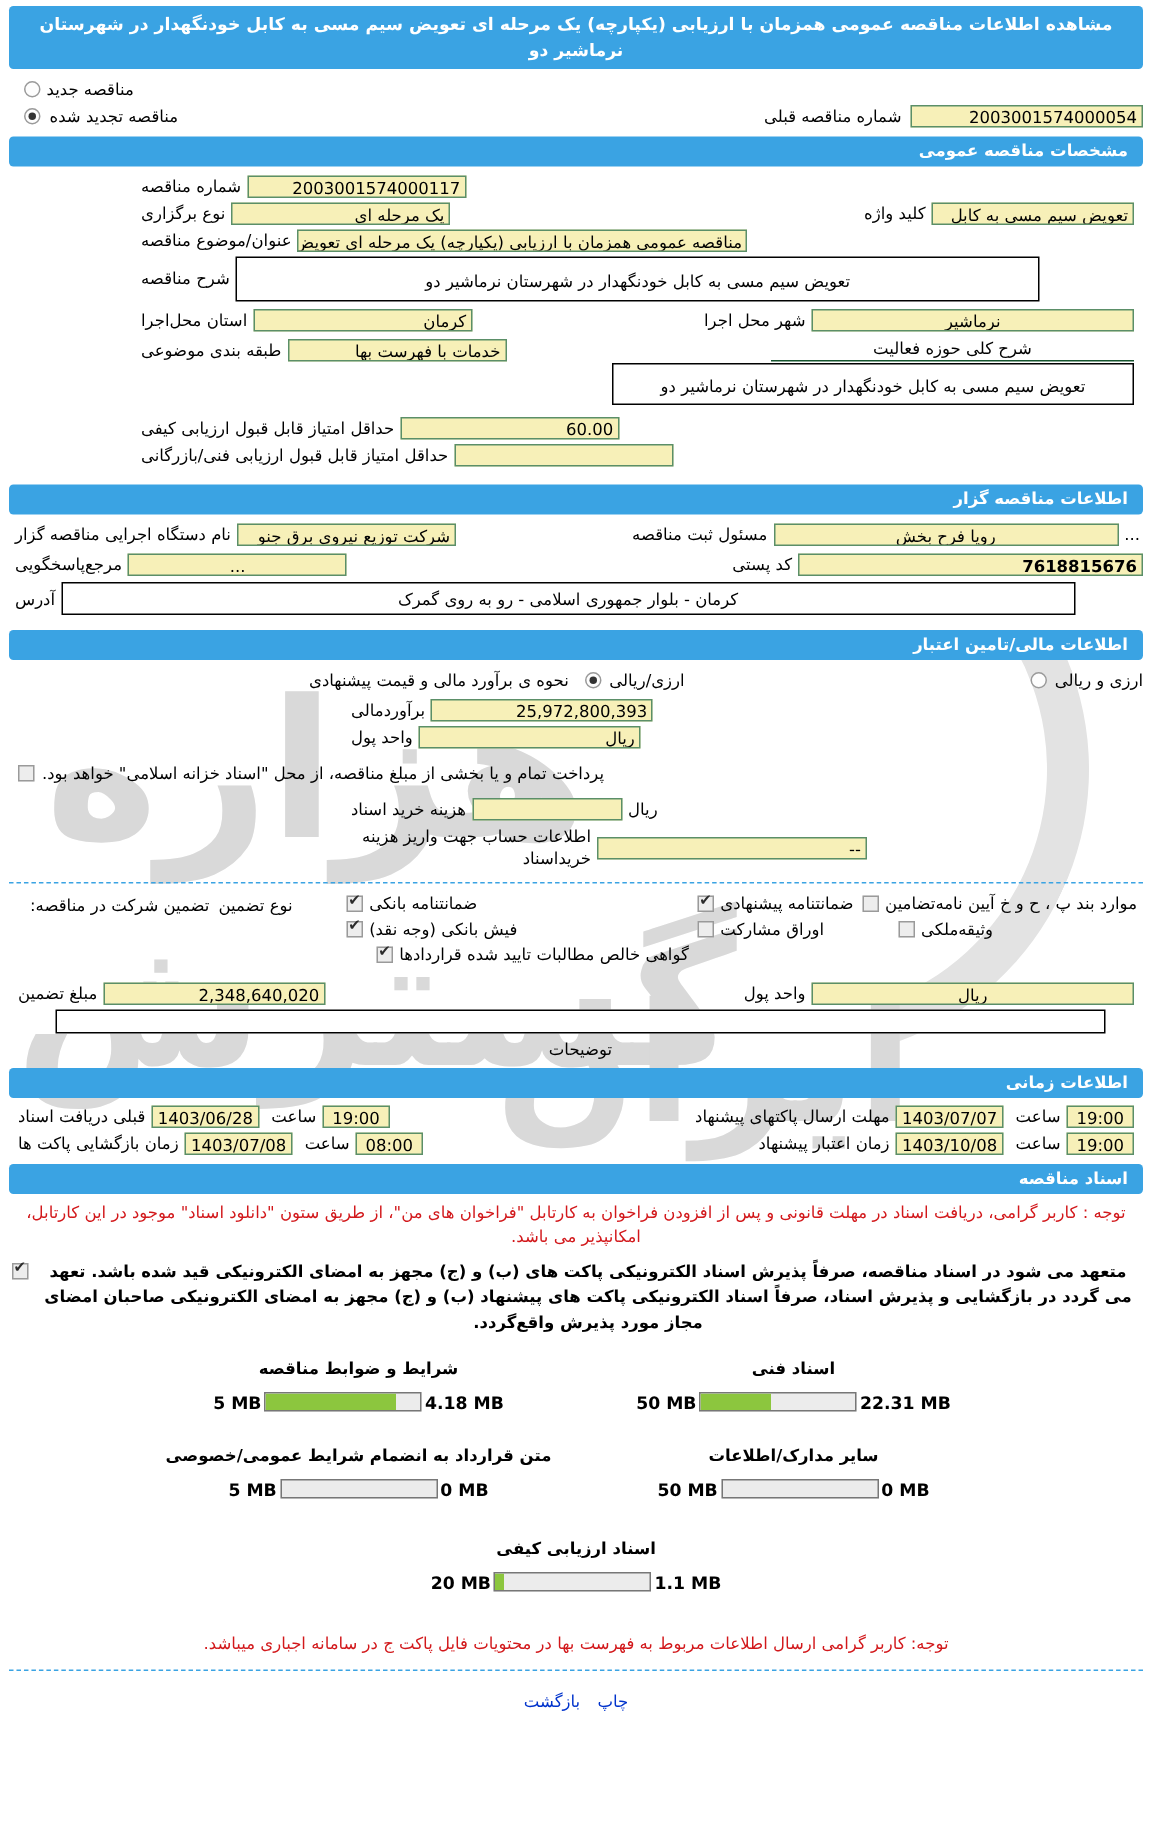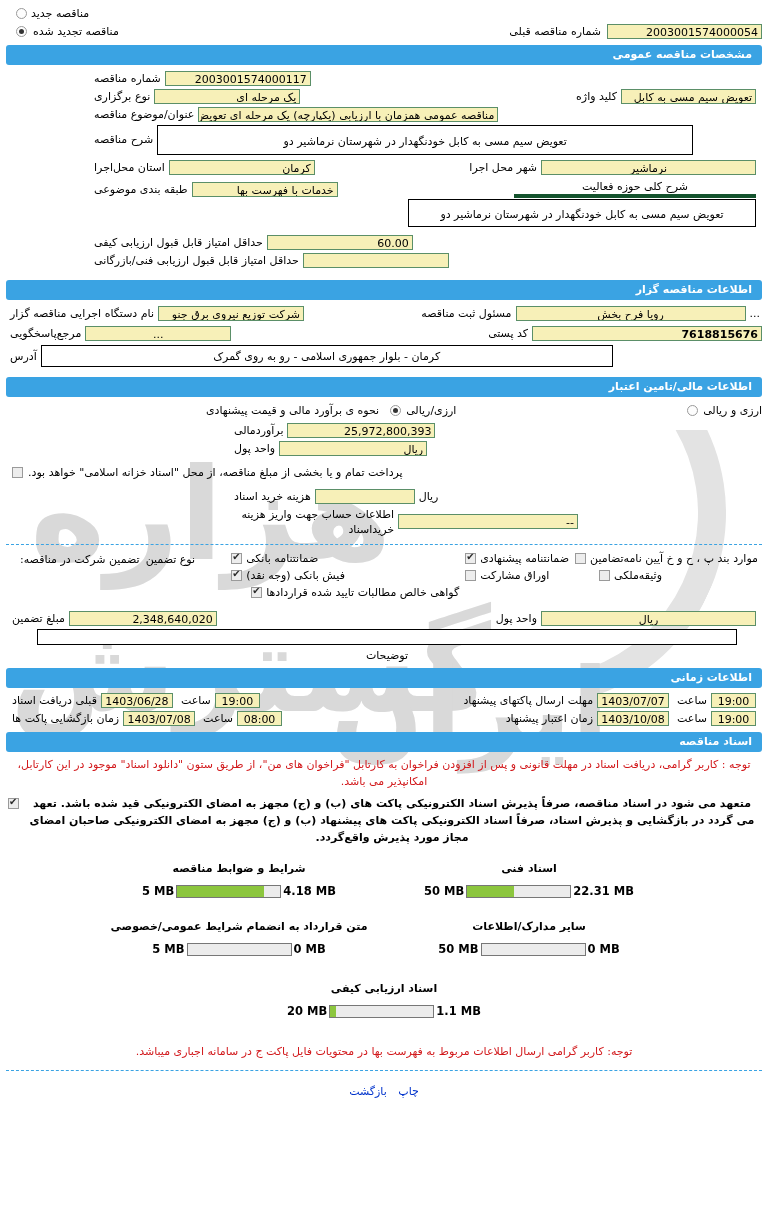--- a/index.html
+++ b/index.html
@@ -238,20 +238,21 @@
 
 <div class="watermark">
   <div class="wm-swoosh"></div>
   <div class="wm-text wm-1">هزاره</div>
   <div class="wm-text wm-2">گسترش</div>
   <div class="wm-text wm-3">ایران</div>
 </div>
 
 <div class="page">
 
+  <div class="title-bar">مشاهده اطلاعات مناقصه عمومی همزمان با ارزیابی (یکپارچه) یک مرحله ای تعویض سیم مسی به کابل خودنگهدار در شهرستان نرماشیر دو</div>
 
   <div class="row right" style="margin-top:7px; padding-left:10px;">
     <span>مناقصه جدید</span>
     <span class="radio"></span>
   </div>
 
   <div class="row right" style="margin-top:4px; padding-left:10px; gap:6px;">
     <span class="fld numr" style="width:155px;">2003001574000054</span>
     <span class="lbl">شماره مناقصه قبلی</span>
     <span style="flex:1"></span>
@@ -286,21 +287,21 @@
 
   <div class="row" style="padding-left:88px; margin-top:5px;">
     <span class="fld" style="width:215px; margin-right:6px; text-align:center;">نرماشیر</span>
     <span class="lbl">شهر محل اجرا</span>
     <span style="flex:1"></span>
     <span class="fld" style="width:146px;">کرمان</span>
     <span class="lbl">استان محل‌اجرا</span>
   </div>
 
   <div class="row" style="padding-left:88px; margin-top:5px;">
-    <span class="lbl" style="width:242px; text-align:center; display:inline-block; border-bottom:4px solid #14532d; padding-bottom:1px; margin-right:6px;">شرح کلی حوزه فعالیت</span>
+    <span class="lbl" style="width:242px; text-align:center; display:inline-block; border-bottom:1px solid #14532d; padding-bottom:1px; margin-right:6px;">شرح کلی حوزه فعالیت</span>
     <span style="flex:1"></span>
     <span class="fld" style="width:146px;">خدمات با فهرست بها</span>
     <span class="lbl">طبقه بندی موضوعی</span>
   </div>
 
   <div class="row" style="padding-left:88px; margin-top:1px;">
     <span class="fld-white" style="width:348px; height:28px; line-height:28px; margin-right:6px;">تعویض سیم مسی به کابل خودنگهدار در شهرستان نرماشیر دو</span>
     <span style="flex:1"></span>
   </div>
 
@@ -327,21 +328,21 @@
 
   <div class="row" style="padding-left:4px; margin-top:5px;">
     <span class="fld numr" style="width:230px;font-weight:bold;">7618815676</span>
     <span class="lbl">کد پستی</span>
     <span style="flex:1"></span>
     <span class="fld" style="width:146px; text-align:center;">...</span>
     <span class="lbl">مرجع‌پاسخگویی</span>
   </div>
 
   <div class="row right" style="padding-left:4px; margin-top:4px;">
-    <span class="fld-white" style="width:572px; height:22px; line-height:20px;">کرمان - بلوار جمهوری اسلامی - رو به روی گمرک</span>
+    <span class="fld-white" style="width:676px; height:22px; line-height:20px;">کرمان - بلوار جمهوری اسلامی - رو به روی گمرک</span>
     <span class="lbl">آدرس</span>
   </div>
 
   <div class="sec-head" style="margin-top:10px;">اطلاعات مالی/تامین اعتبار</div>
 
   <div class="row" style="padding-left:200px; margin-top:7px; gap:5px;">
     <span class="lbl">ارزی و ریالی</span>
     <span class="radio"></span>
     <span style="flex:1"></span>
     <span class="lbl">ارزی/ریالی</span>

